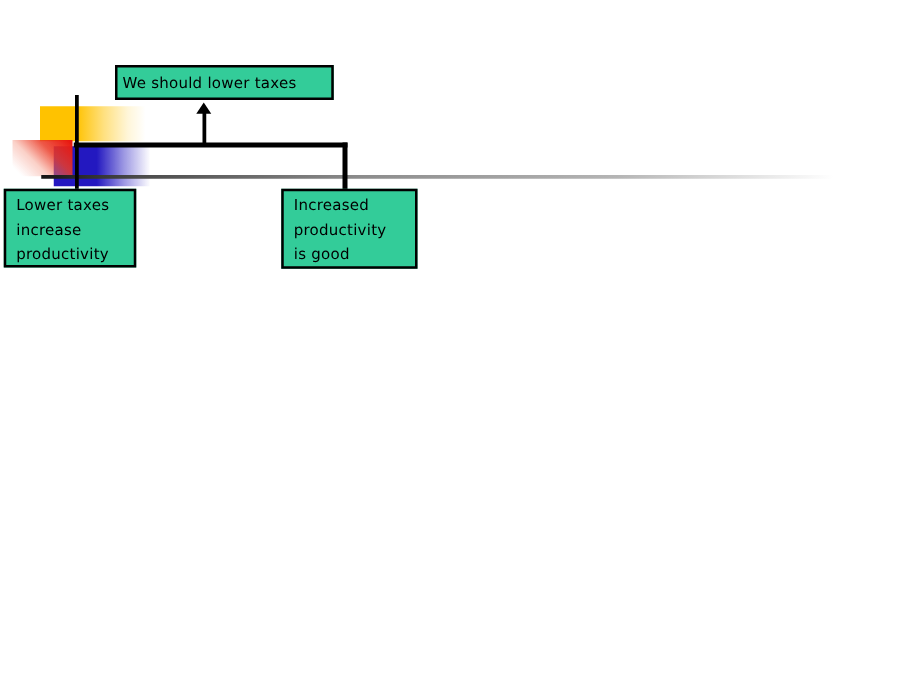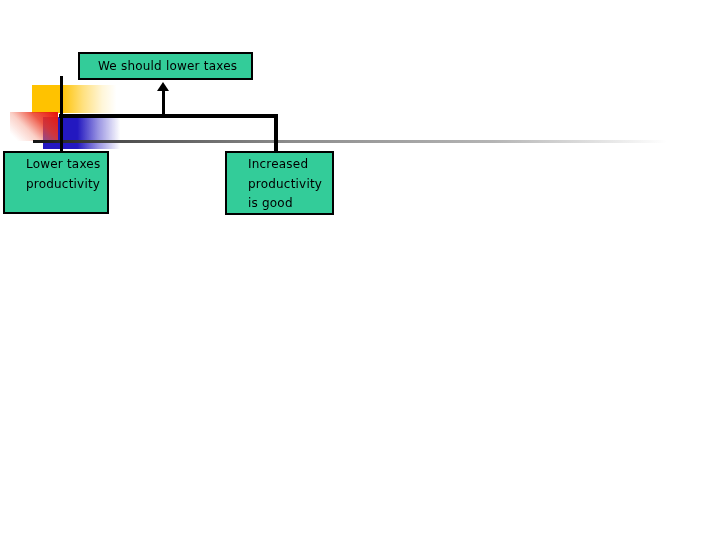--- a/index.html
+++ b/index.html
@@ -68,32 +68,32 @@
   .box {
     position: absolute;
     background: #33cc99;
     border: 2px solid #000000;
     box-sizing: border-box;
     font-size: 12px;
     letter-spacing: 0.2px;
     color: #000000;
   }
   .conclusion {
-    left: 78px; top: 52px; width: 175px; height: 28px;
+    left: 92px; top: 52px; width: 175px; height: 28px;
     display: flex; align-items: center;
-    padding-left: 18px;
+    padding-left: 4px;
     white-space: nowrap;
   }
   .premise {
     line-height: 19.5px;
     padding: 2px 0 0 8px;
   }
   .premise.left  { left: 3px;   top: 151px; width: 106px; height: 63px; }
   .premise.right { left: 225px; top: 151px; width: 109px; height: 64px; }
-  .premise .line { white-space: nowrap; margin-left: 13px; }
+  .premise .line { white-space: nowrap; }
 </style>
 </head>
 <body>
 
 <div id="slide">
 
   <div class="abs deco-gold"></div>
   <div class="abs deco-blue"></div>
   <div class="abs deco-red"></div>
   <div class="abs divider"></div>
@@ -103,20 +103,21 @@
   <div class="abs conn-vr"></div>
   <div class="abs arrow-shaft"></div>
   <div class="abs arrowhead"></div>
 
   <div class="box conclusion">
     <span>We should lower taxes</span>
   </div>
 
   <div class="box premise left">
     <div class="line">Lower taxes</div>
+    <div class="line">increase</div>
     <div class="line">productivity</div>
   </div>
 
   <div class="box premise right">
     <div class="line">Increased</div>
     <div class="line">productivity</div>
     <div class="line">is good</div>
   </div>
 
 </div>

